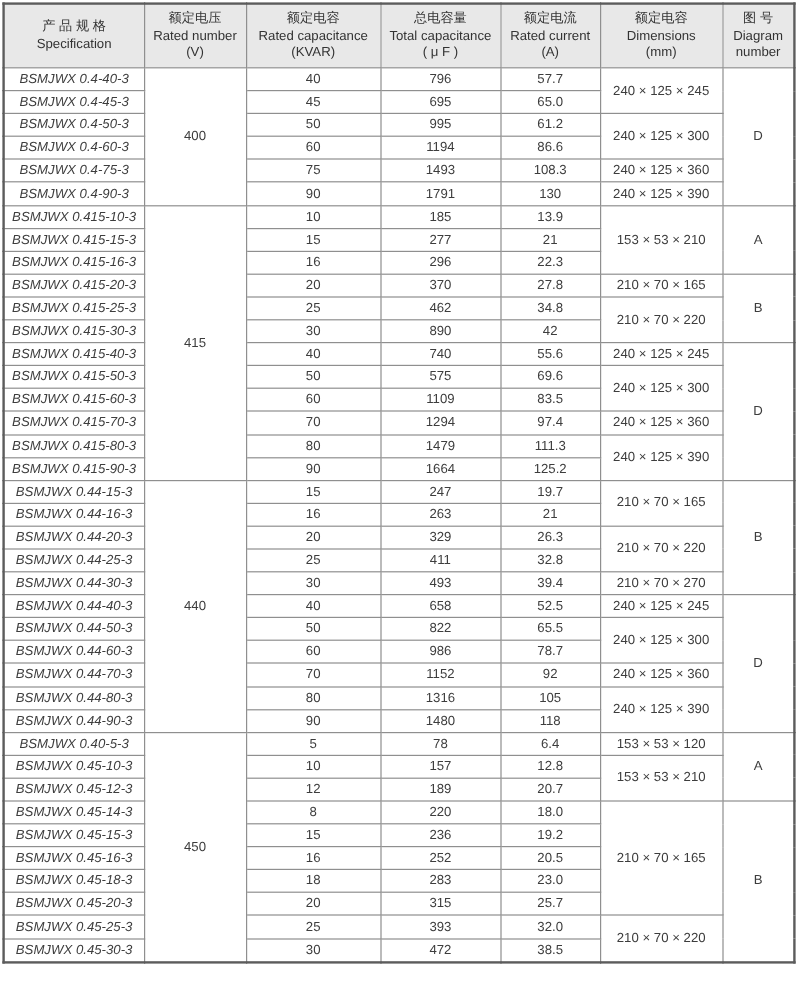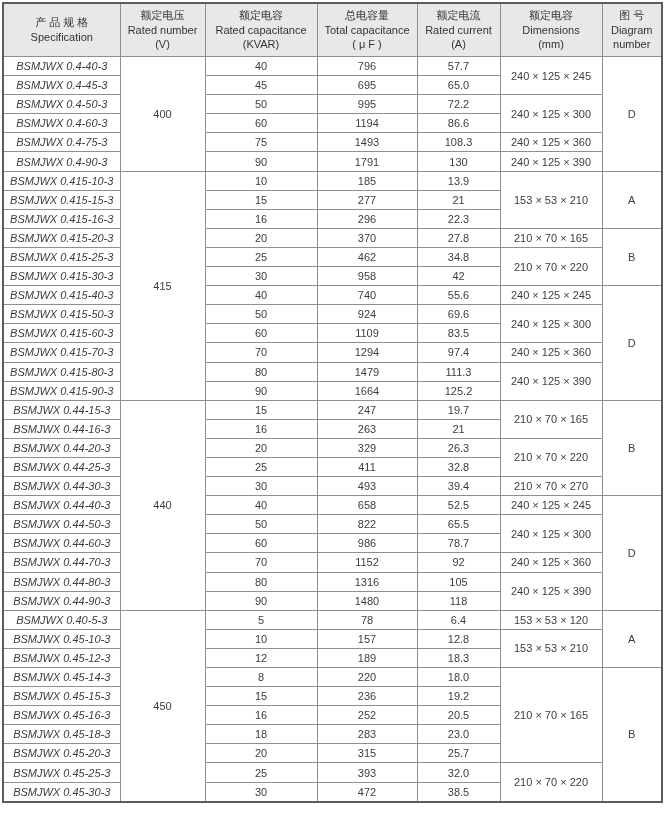--- a/index.html
+++ b/index.html
@@ -129,21 +129,21 @@
         <tr>
           <td class="spec-cell">BSMJWX 0.4-45-3</td>
           <td>45</td>
           <td>695</td>
           <td>65.0</td>
         </tr>
         <tr>
           <td class="spec-cell">BSMJWX 0.4-50-3</td>
           <td>50</td>
           <td>995</td>
-          <td>72.2</td>
+          <td>61.2</td>
           <td rowspan="2">240 × 125 × 300</td>
         </tr>
         <tr>
           <td class="spec-cell">BSMJWX 0.4-60-3</td>
           <td>60</td>
           <td>1194</td>
           <td>86.6</td>
         </tr>
         <tr>
           <td class="spec-cell">BSMJWX 0.4-75-3</td>
@@ -191,35 +191,35 @@
         <tr>
           <td class="spec-cell">BSMJWX 0.415-25-3</td>
           <td>25</td>
           <td>462</td>
           <td>34.8</td>
           <td rowspan="2">210 × 70 × 220</td>
         </tr>
         <tr>
           <td class="spec-cell">BSMJWX 0.415-30-3</td>
           <td>30</td>
-          <td>958</td>
+          <td>890</td>
           <td>42</td>
         </tr>
         <tr>
           <td class="spec-cell">BSMJWX 0.415-40-3</td>
           <td>40</td>
           <td>740</td>
           <td>55.6</td>
           <td>240 × 125 × 245</td>
           <td rowspan="6">D</td>
         </tr>
         <tr>
           <td class="spec-cell">BSMJWX 0.415-50-3</td>
           <td>50</td>
-          <td>924</td>
+          <td>575</td>
           <td>69.6</td>
           <td rowspan="2">240 × 125 × 300</td>
         </tr>
         <tr>
           <td class="spec-cell">BSMJWX 0.415-60-3</td>
           <td>60</td>
           <td>1109</td>
           <td>83.5</td>
         </tr>
         <tr>
@@ -331,21 +331,21 @@
           <td class="spec-cell">BSMJWX 0.45-10-3</td>
           <td>10</td>
           <td>157</td>
           <td>12.8</td>
           <td rowspan="2">153 × 53 × 210</td>
         </tr>
         <tr>
           <td class="spec-cell">BSMJWX 0.45-12-3</td>
           <td>12</td>
           <td>189</td>
-          <td>18.3</td>
+          <td>20.7</td>
         </tr>
         <tr>
           <td class="spec-cell">BSMJWX 0.45-14-3</td>
           <td>8</td>
           <td>220</td>
           <td>18.0</td>
           <td rowspan="5">210 × 70 × 165</td>
           <td rowspan="7">B</td>
         </tr>
         <tr>

